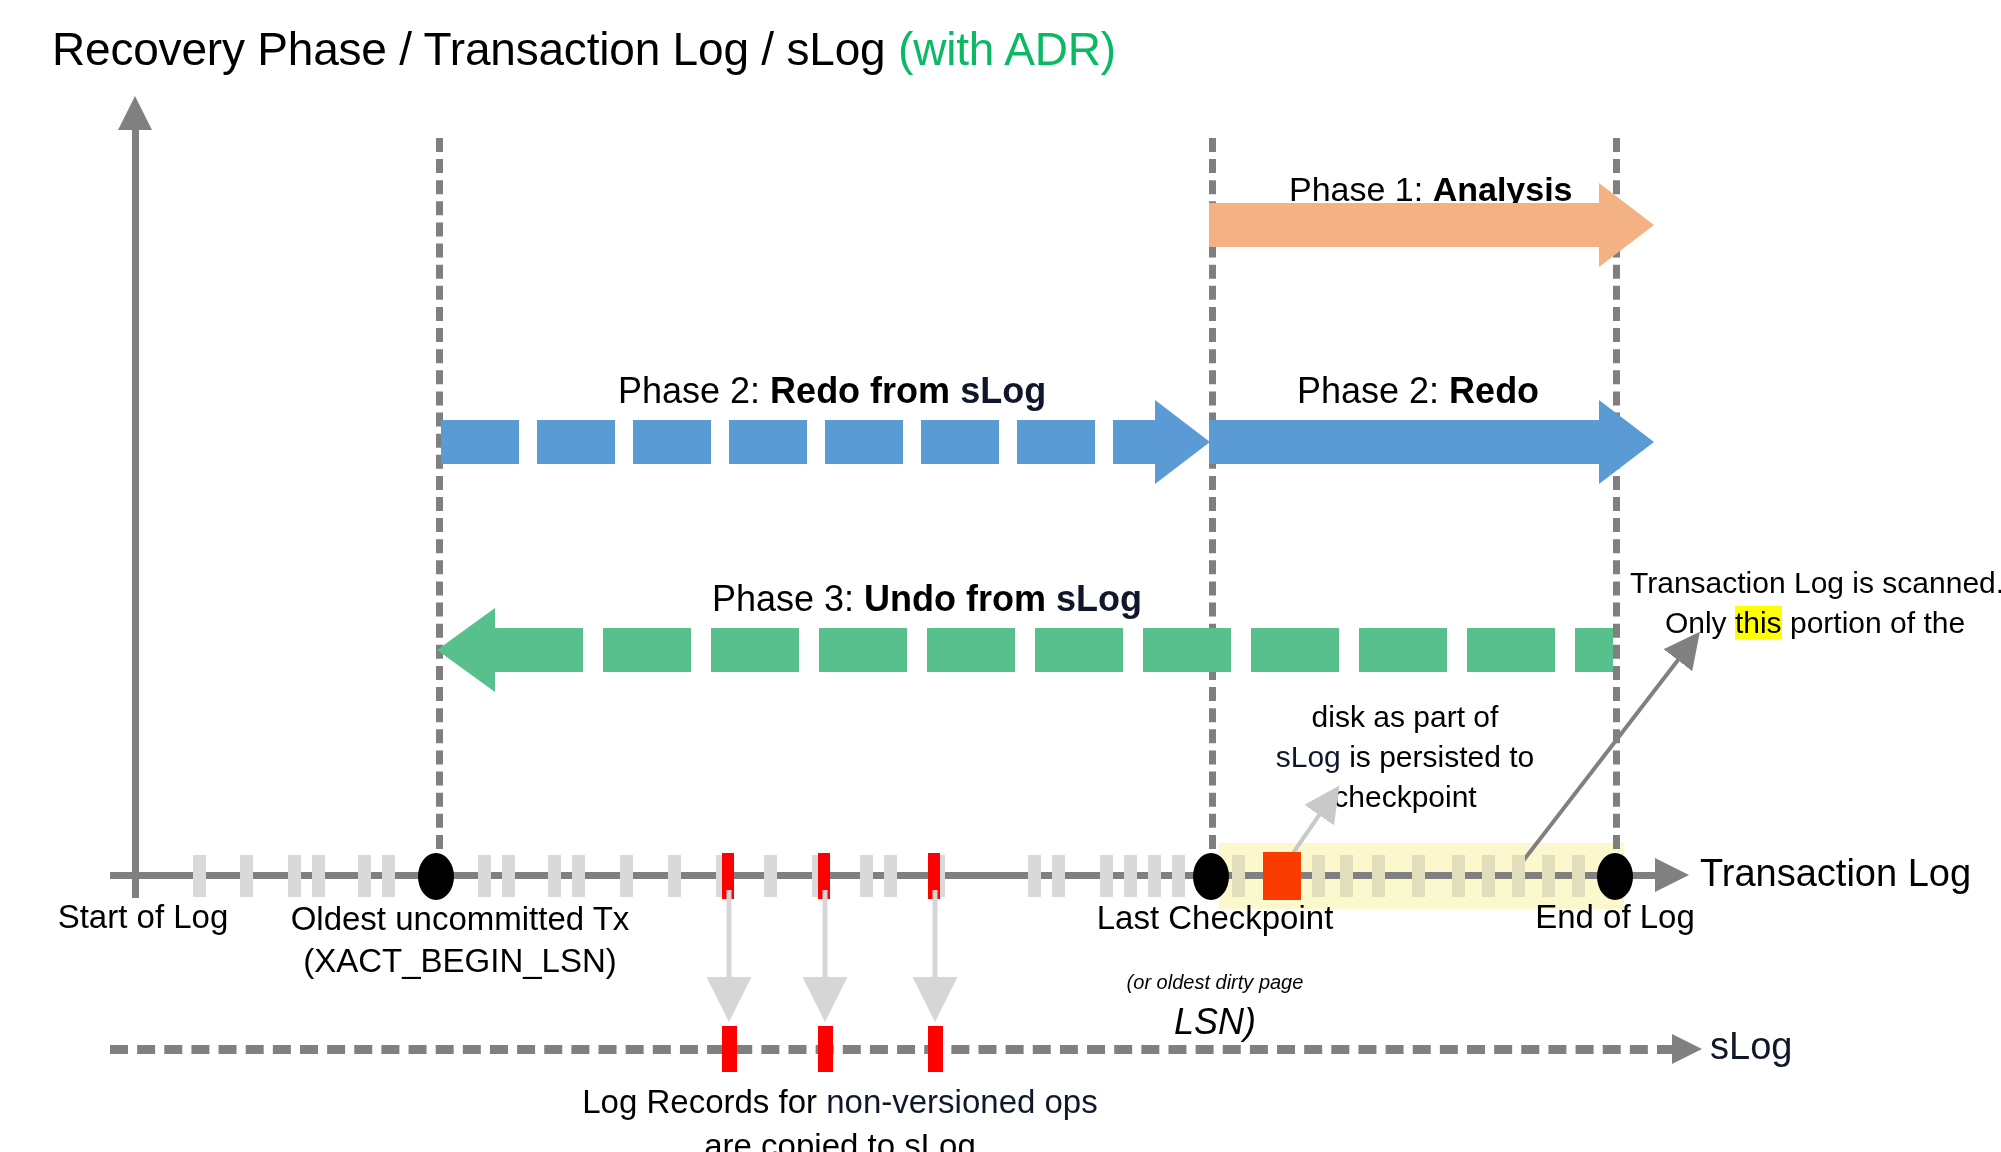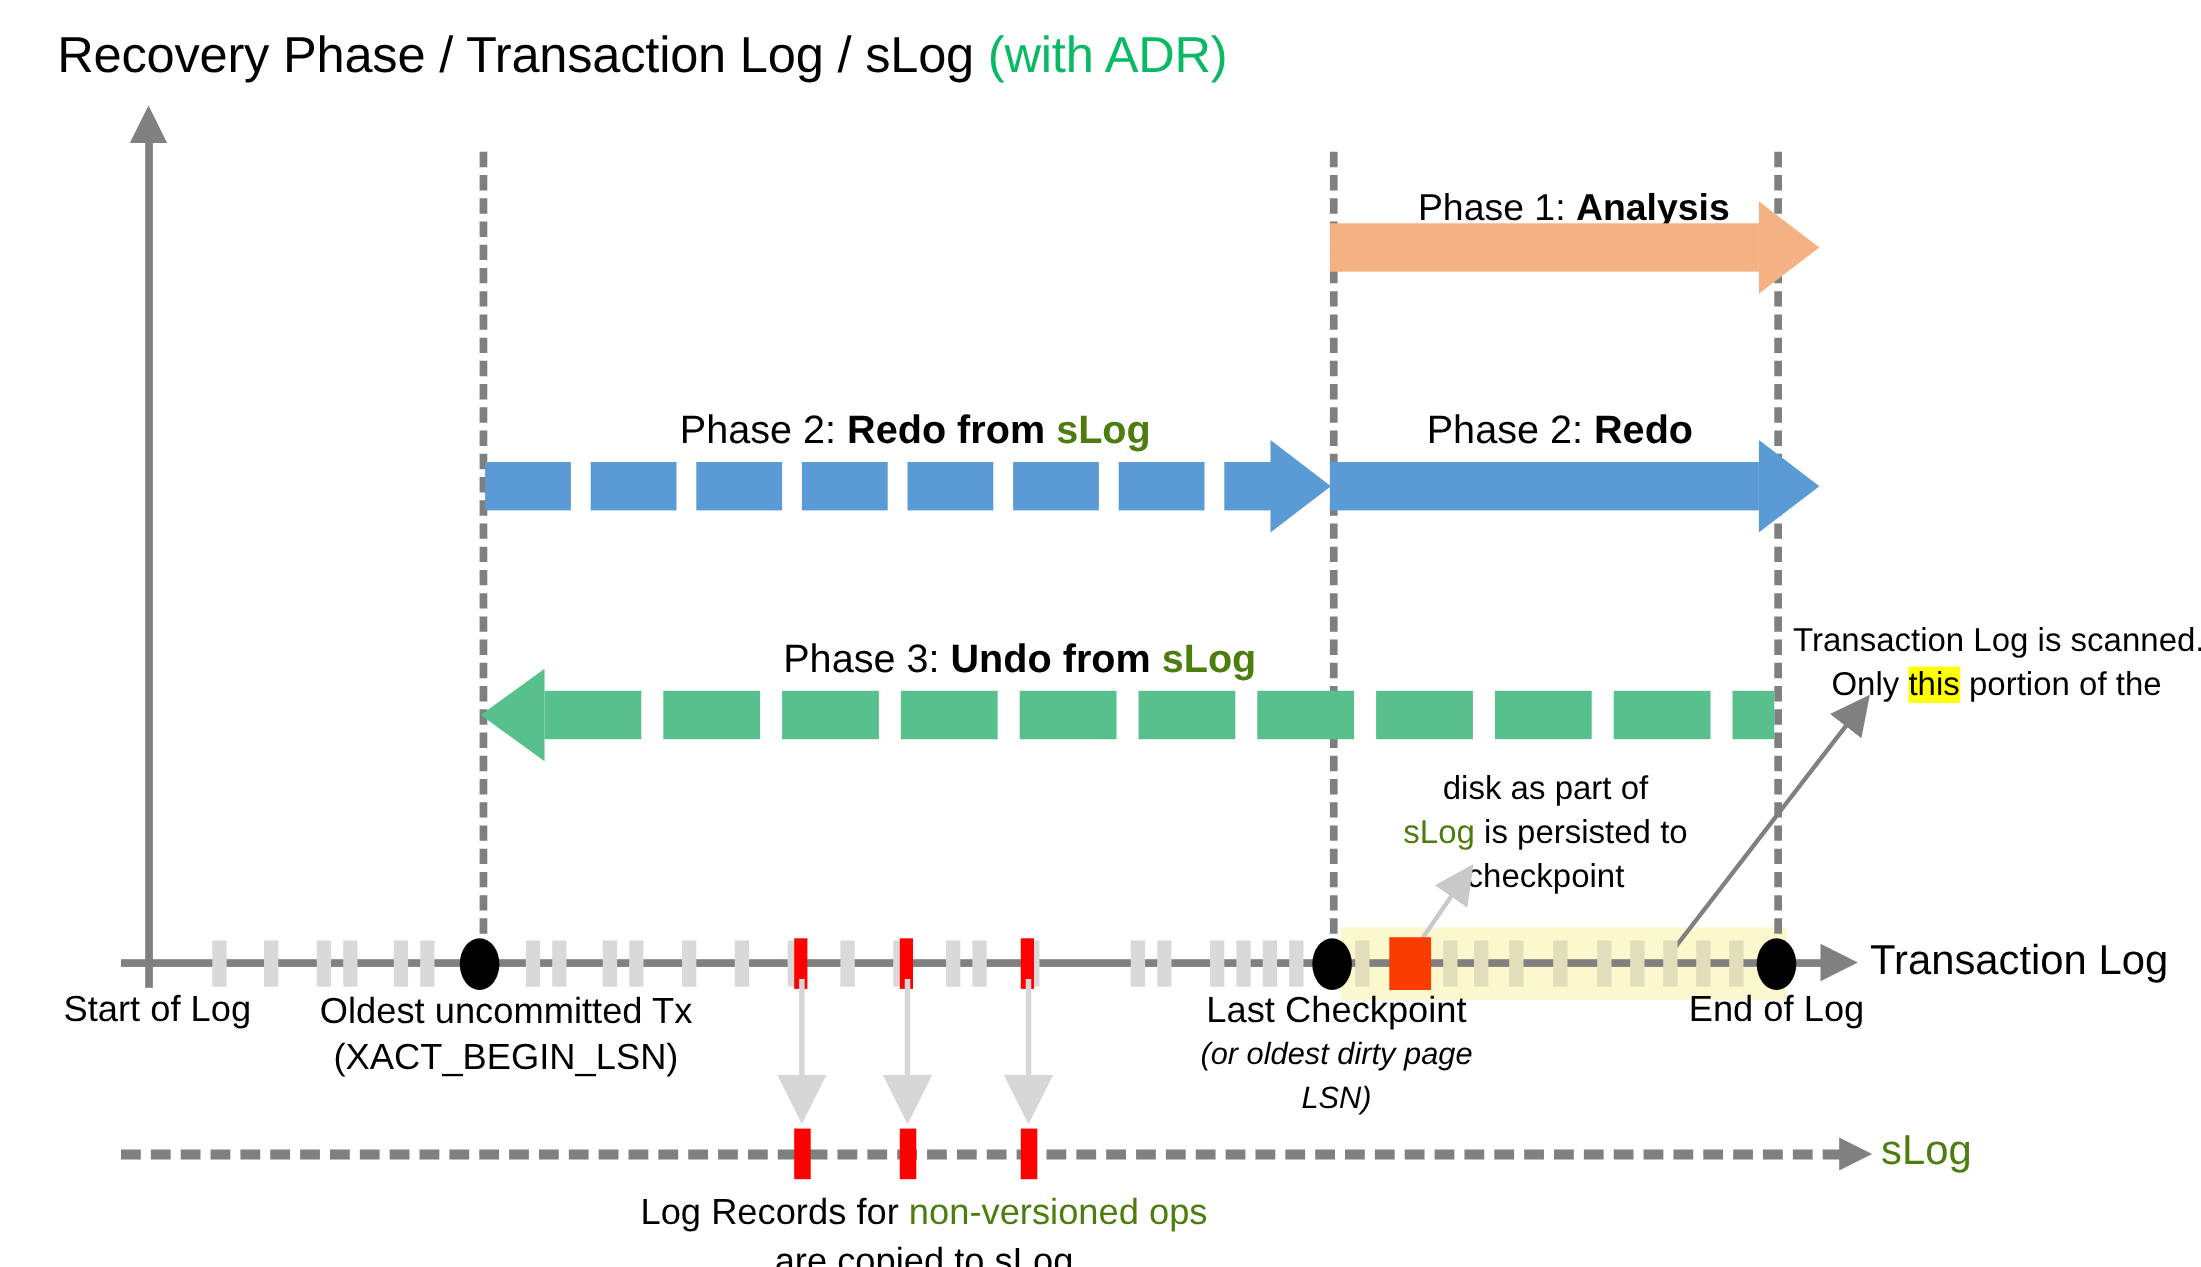--- a/index.html
+++ b/index.html
@@ -42,21 +42,21 @@
   
   .bar{position:absolute;height:44px;}
   .arrowhead-r{position:absolute;width:0;height:0;border-top:42px solid transparent;border-bottom:42px solid transparent;}
   .arrowhead-l{position:absolute;width:0;height:0;border-top:42px solid transparent;border-bottom:42px solid transparent;}
 
   .seg{position:absolute;height:44px;}
 
   
   .lbl{position:absolute;color:#000;white-space:nowrap;}
   .b{font-weight:bold;}
-  .red{color:#4d7c0f;}
+  .red{color:#0f172a;}
   .ital{font-style:italic;}
   .center{text-align:center;}
 
   .hi{background:#ffff00;}
 </style>
 </head>
 <body>
 
 <div id="stage">
 
@@ -192,22 +192,22 @@
 
   <div class="abs lbl center" style="left:18px;top:898px;width:250px;font-size:33px;">Start of Log</div>
 
   <div class="abs lbl center" style="left:270px;top:898px;width:380px;font-size:33px;line-height:42px;">
     <div>Oldest uncommitted Tx</div>
     <div>(XACT_BEGIN_LSN)</div>
   </div>
 
   <div class="abs lbl center" style="left:1065px;top:898px;width:300px;font-size:33px;line-height:40px;">
     <div>Last Checkpoint</div>
-    <div class="ital" style="font-size:28px;">(or oldest dirty page</div>
-    <div class="ital" style="font-size:28px;">LSN)</div>
+    <div class="ital" style="font-size:20px;margin-top:24px;">(or oldest dirty page</div>
+    <div class="ital" style="font-size:36px;">LSN)</div>
   </div>
 
   <div class="abs lbl center" style="left:1490px;top:898px;width:250px;font-size:33px;">End of Log</div>
 
   <div class="abs" id="slogline"></div>
   <div class="abs" id="sloghead"></div>
   <div class="stick" style="left:722px;"></div>
   <div class="stick" style="left:818px;"></div>
   <div class="stick" style="left:928px;"></div>
 

